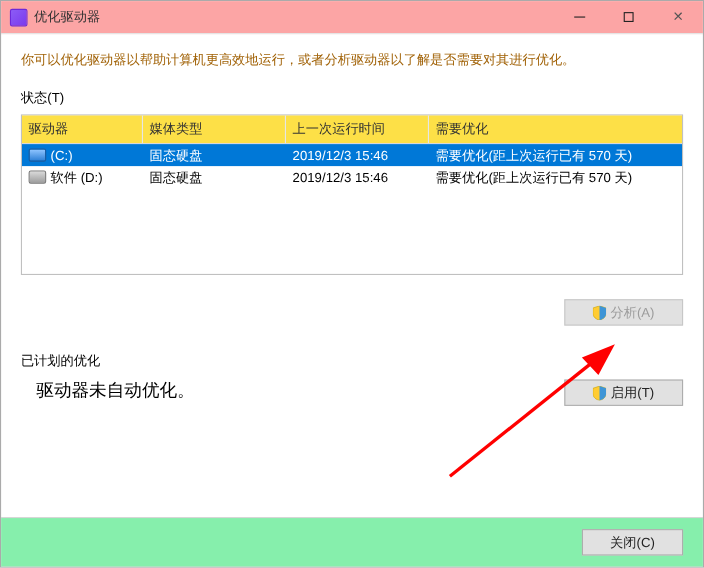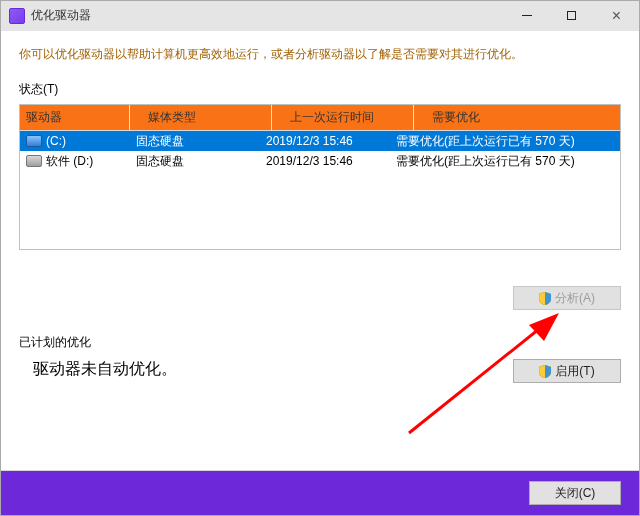--- a/index.html
+++ b/index.html
@@ -20,21 +20,21 @@
     display: flex;
     flex-direction: column;
     box-shadow: 0 0 4px rgba(0,0,0,0.15);
     position: relative;
   }
   .titlebar {
     height: 30px;
     display: flex;
     align-items: center;
     padding: 0 0 0 8px;
-    background: #e5e5e5;
+    background: #fca5a5;
     border-bottom: 1px solid #e5e5e5;
   }
   .titlebar .appicon {
     width: 16px; height: 16px;
     background: linear-gradient(135deg,#8b5cf6,#7c3aed);
     border: 1px solid #6d28d9;
     border-radius: 2px;
     margin-right: 6px;
     flex-shrink: 0;
   }
@@ -66,25 +66,24 @@
     font-size: 12px;
     margin-bottom: 6px;
   }
   .drive-table {
     border: 1px solid #c0c0c0;
     width: 100%;
     background: #fff;
   }
   .drive-header {
     display: flex;
-    background: #f97316;
+    background: #fde047;
     border-bottom: 1px solid #d8d8d8;
     font-size: 12px;
     color: #333;
-    gap: 12px;
   }
   .drive-header > div {
     padding: 4px 6px;
     border-right: 1px solid #e6e6e6;
   }
   .drive-header > div:last-child { border-right: none; }
   .col-drive { width: 110px; }
   .col-type  { width: 130px; }
   .col-last  { width: 130px; }
   .col-state { flex: 1; }
@@ -113,21 +112,21 @@
   }
   .drive-icon.gray {
     background: linear-gradient(#d9d9d9,#9e9e9e);
     border:1px solid #777;
   }
 
   .button-row {
     display: flex;
     justify-content: flex-end;
     gap: 10px;
-    margin-top: 36px;
+    margin-top: 22px;
   }
   .win-button {
     min-width: 108px;
     height: 24px;
     border: 1px solid #adadad;
     background: #e1e1e1;
     font-size: 12px;
     display: flex; align-items: center; justify-content: center;
     gap: 4px;
     padding: 0 10px;
@@ -158,21 +157,21 @@
     font-weight: 700;
     margin: 0 0 6px 14px;
   }
   .schedule-text .msg {
     font-size: 16px;
     margin-left: 14px;
   }
 
   .footer {
     border-top: 1px solid #d6d6d6;
-    background: #6d28d9;
+    background: #86efac;
     padding: 10px 18px;
     display: flex;
     justify-content: flex-end;
   }
 
   
   .arrow-annotation {
     position: absolute;
     pointer-events: none;
     top: 302px;

